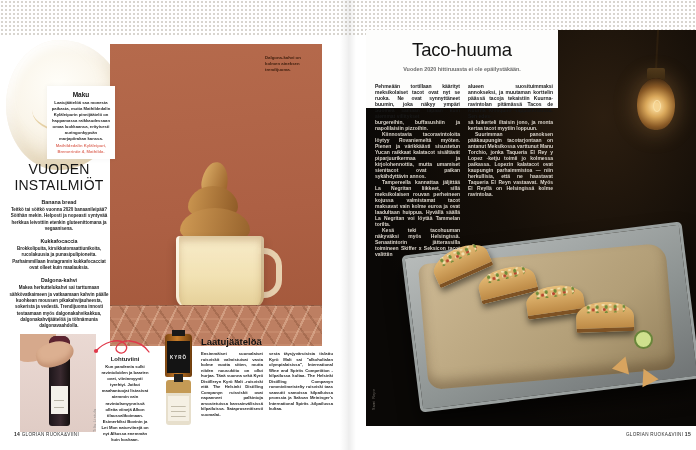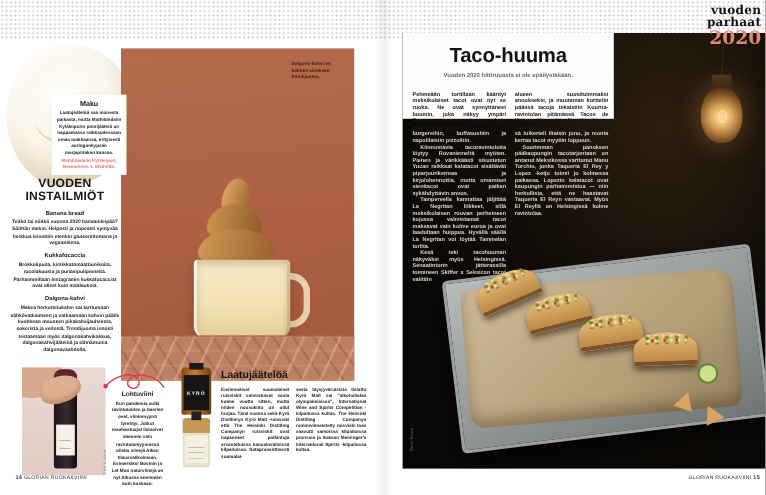--- a/index.html
+++ b/index.html
@@ -32,21 +32,21 @@
 
   
   .maku{left:47px;top:86px;width:60px;background:#ffffff;padding:5px 4px 4px;text-align:center;
         box-shadow:0 0 5px rgba(0,0,0,.05);z-index:5;}
   .maku-title{font-size:6.5px;font-weight:bold;color:#141414;margin-bottom:2px;}
   .maku-body{font-size:4.2px;line-height:1.42;color:#1f1f1f;font-weight:600;}
   .maku-addr{font-size:4.2px;line-height:1.42;color:#e0776a;font-weight:bold;margin-top:1px;}
 
   
   .insta{left:8px;top:161px;width:102px;text-align:center;color:#161616;}
-  .insta-head{font-size:11px;font-weight:bold;letter-spacing:.2px;margin-bottom:6px;}
+  .insta-head{font-size:14px;font-weight:normal;letter-spacing:.2px;margin-bottom:6px;}
   .sec-title{font-size:5.3px;font-weight:bold;margin:6px 0 2px;}
   .sec-body{font-size:4.5px;line-height:1.4;font-weight:600;color:#222;}
 
   
   .orange{left:110px;top:44px;width:212px;height:302px;
           background:linear-gradient(175deg,#b56a4c 0%,#ad6044 55%,#a2573a 100%);}
   .o-caption{position:absolute;right:5px;top:11px;width:52px;font-size:4.3px;font-weight:bold;
              color:#40200f;line-height:1.45;text-align:left;}
   .swirl{position:absolute;border-radius:50% 50% 46% 54% / 62% 62% 38% 38%;}
   .sw1{left:92px;top:118px;width:26px;height:36px;background:linear-gradient(100deg,#dcae67,#9a622a);transform:rotate(9deg);}
@@ -133,43 +133,38 @@
                          radial-gradient(circle,#f2e2b0 1.2px,transparent 1.8px);
         background-size:9px 6px,11px 7px,7px 5px;background-position:0 0,4px 2px,2px 3px;}
   .lime{position:absolute;left:268px;top:300px;width:15px;height:15px;border-radius:50%;
         background:#cfe08d;border:2px solid #69853a;}
   .chip{position:absolute;width:0;height:0;border-left:9px solid transparent;border-right:9px solid transparent;
         border-bottom:16px solid #d8a45f;}
   .rcredit{left:372px;top:358px;height:52px;color:#7b766e;z-index:12;}
 
   
   .white-box{left:366px;top:30px;width:192px;height:78px;background:#fdfdfc;z-index:8;}
-  .r-title{left:370px;top:39px;width:184px;text-align:center;font-size:18.5px;font-weight:bold;
+  .r-title{left:370px;top:39px;width:184px;text-align:center;font-size:18.5px;font-weight:normal;
            letter-spacing:-.2px;color:#131313;z-index:9;}
   .r-sub{left:370px;top:66px;width:184px;text-align:center;font-size:5.4px;color:#6b6b6b;z-index:9;font-weight:600;}
   .rcol{top:83px;width:85px;z-index:9;}
   .rcol p{margin:0;font-size:5px;line-height:1.2;text-align:justify;font-weight:600;}
   .rcol .intro{color:#181818;}
   .rcol .rest{color:#dad4cb;}
   .rcol p.ind{text-indent:7px;}
   .rcol1{left:375px;} .rcol2{left:468px;}
 </style>
 </head>
 <body>
 
 <div id="spread">
 
   <div class="abs dots"></div>
   <div class="abs gutter"></div>
 
-  <div class="abs badge">
-    <div class="badge-word">vuoden</div>
-    <div class="badge-word">parhaat</div>
-    <div class="badge-year">2020</div>
-  </div>
 
   <div class="abs cream">
     <div class="abs cream-drizzle"></div>
   </div>
 
   <div class="abs maku">
     <div class="maku-title">Maku</div>
     <div class="maku-body">Laatujäätelöä saa monesta paikasta, mutta Mathildedalin Kyläleipurin pinnijäätelö on happamassa raikkaudessaan omaa luokkaansa, erityisesti auringonkypsän marjapiirakan kanssa.</div>
     <div class="maku-addr">Mathildedalin Kyläleipuri, Bremerintie 4, Mathilda.</div>
   </div>

